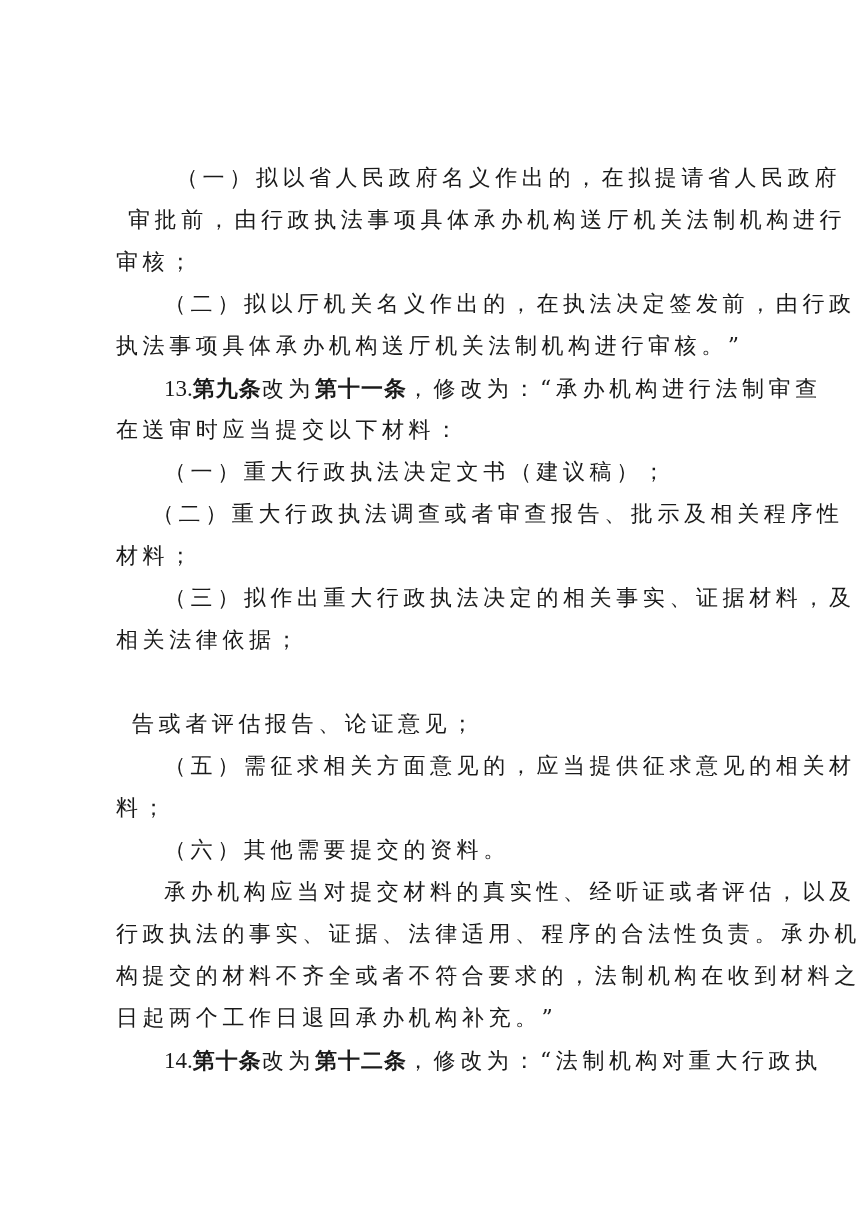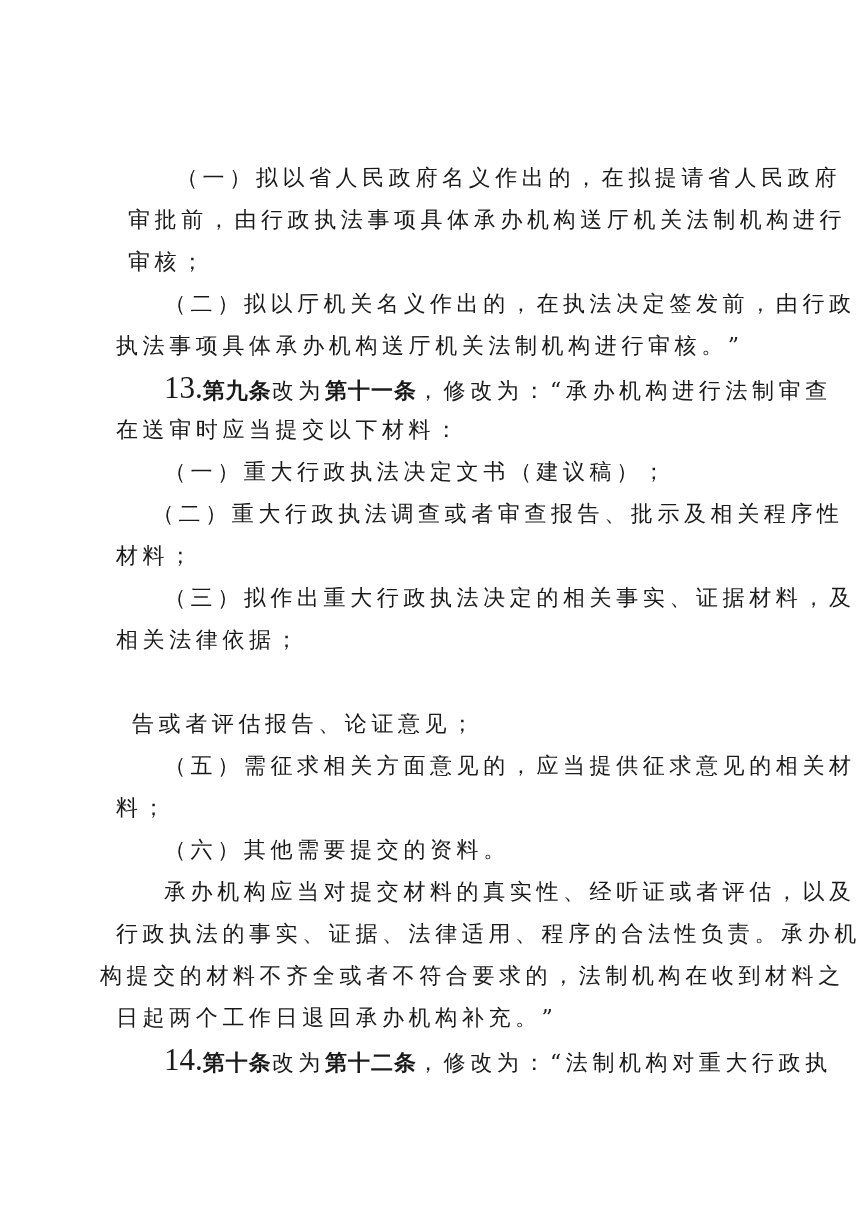--- a/index.html
+++ b/index.html
@@ -28,32 +28,32 @@
       line-height: 30px;
       white-space: nowrap;
       letter-spacing: 4.6px;
     }
     .bold {
       font-weight: bold;
       letter-spacing: 1px;
     }
     .num {
       font-family: "Liberation Serif", serif;
-      font-size: 31px;
+      font-size: 23px;
       letter-spacing: 0;
     }
   </style>
 </head>
 <body>
 
 <div class="page">
 
   <div class="line" style="left:176px; top:163px;">（一）拟以省人民政府名义作出的，在拟提请省人民政府</div>
   <div class="line" style="left:128px; top:205px;">审批前，由行政执法事项具体承办机构送厅机关法制机构进行</div>
-  <div class="line" style="left:128px; top:247px;">审核；</div>
+  <div class="line" style="left:116px; top:247px;">审核；</div>
 
   <div class="line" style="left:116px; top:331px;">执法事项具体承办机构送厅机关法制机构进行审核。”</div>
   <div class="line" style="left:164px; top:289px;">（二）拟以厅机关名义作出的，在执法决定签发前，由行政</div>
 
   <div class="line" style="left:164px; top:373px;">
     <span class="num">13.</span><span class="bold">第九条</span><span>改为</span><span class="bold">第十一条</span><span>，修改为：“承办机构进行法制审查</span>
   </div>
   <div class="line" style="left:116px; top:415px;">在送审时应当提交以下材料：</div>
 
   <div class="line" style="left:164px; top:457px;">（一）重大行政执法决定文书（建议稿）；</div>
@@ -61,20 +61,20 @@
   <div class="line" style="left:116px; top:541px;">材料；</div>
   <div class="line" style="left:164px; top:583px;">（三）拟作出重大行政执法决定的相关事实、证据材料，及</div>
   <div class="line" style="left:116px; top:625px;">相关法律依据；</div>
   <div class="line" style="left:132px; top:709px;">告或者评估报告、论证意见；</div>
   <div class="line" style="left:164px; top:751px;">（五）需征求相关方面意见的，应当提供征求意见的相关材</div>
   <div class="line" style="left:116px; top:793px;">料；</div>
   <div class="line" style="left:164px; top:835px;">（六）其他需要提交的资料。</div>
 
   <div class="line" style="left:164px; top:877px;">承办机构应当对提交材料的真实性、经听证或者评估，以及</div>
   <div class="line" style="left:116px; top:919px;">行政执法的事实、证据、法律适用、程序的合法性负责。承办机</div>
-  <div class="line" style="left:100px; top:961px;">构提交的材料不齐全或者不符合要求的，法制机构在收到材料之</div>
+  <div class="line" style="left:116px; top:961px;">构提交的材料不齐全或者不符合要求的，法制机构在收到材料之</div>
   <div class="line" style="left:116px; top:1003px;">日起两个工作日退回承办机构补充。”</div>
 
   <div class="line" style="left:164px; top:1045px;">
     <span class="num">14.</span><span class="bold">第十条</span><span>改为</span><span class="bold">第十二条</span><span>，修改为：“法制机构对重大行政执</span>
   </div>
 
 </div>
 
 </body></html>

